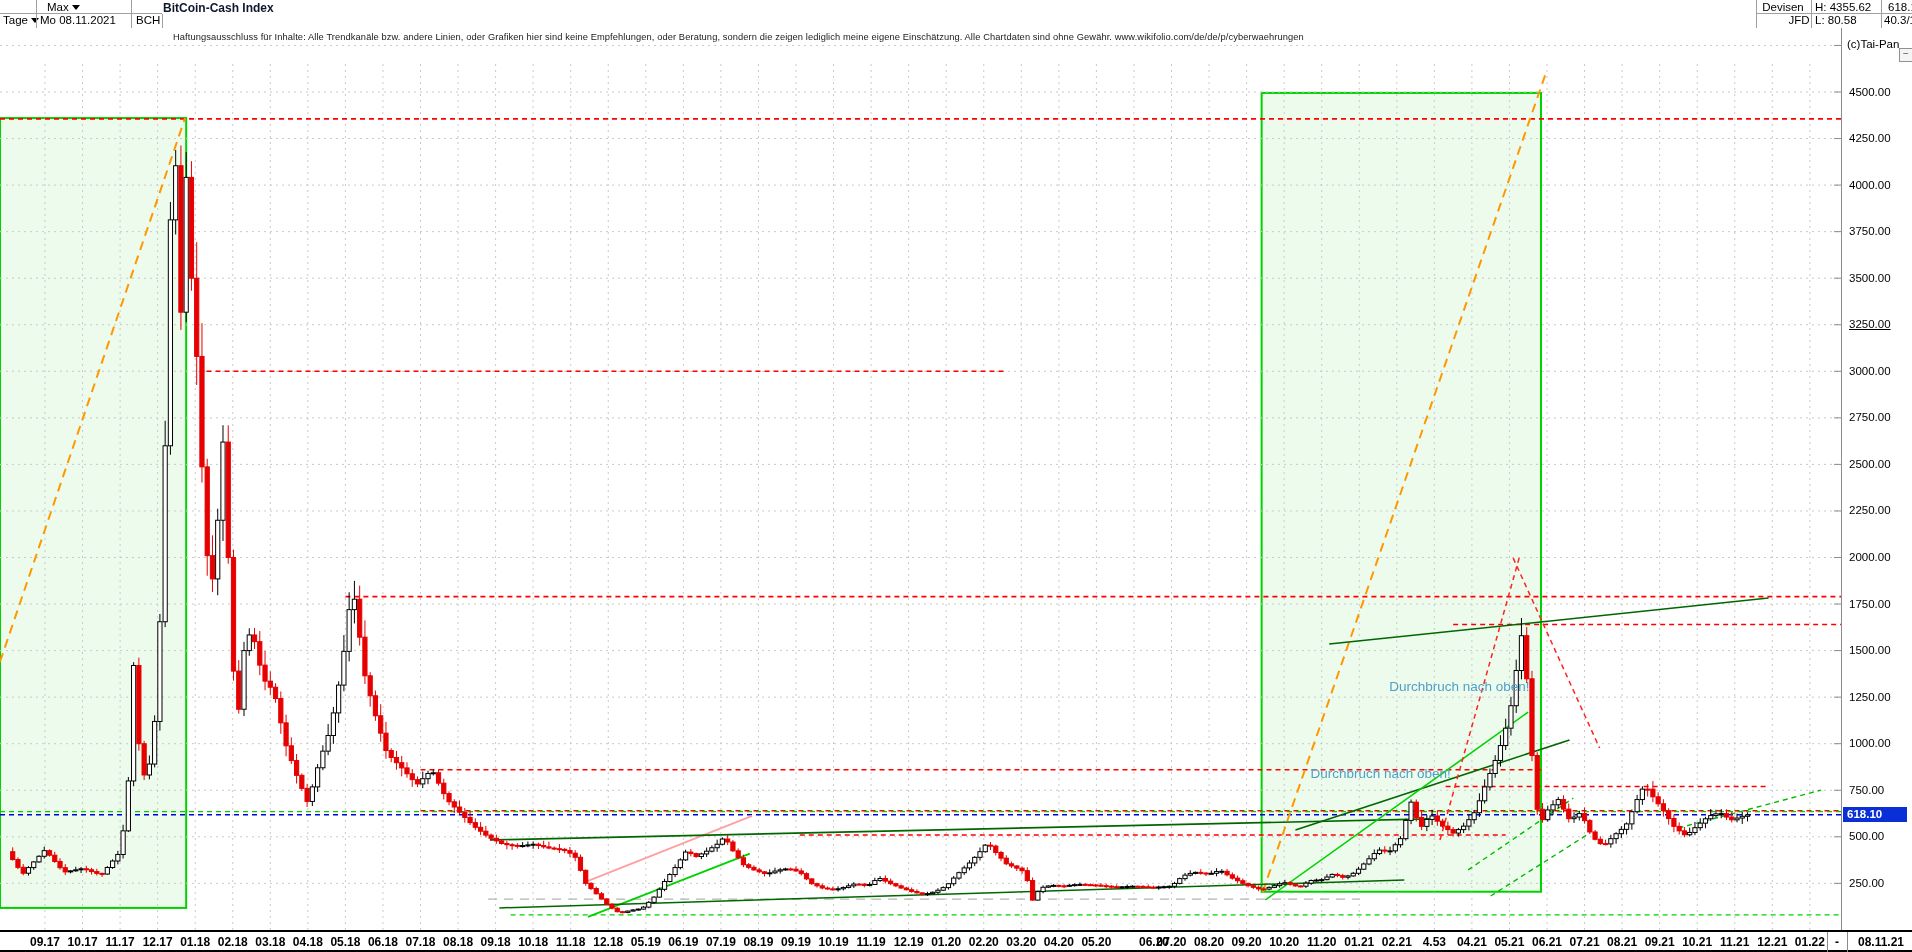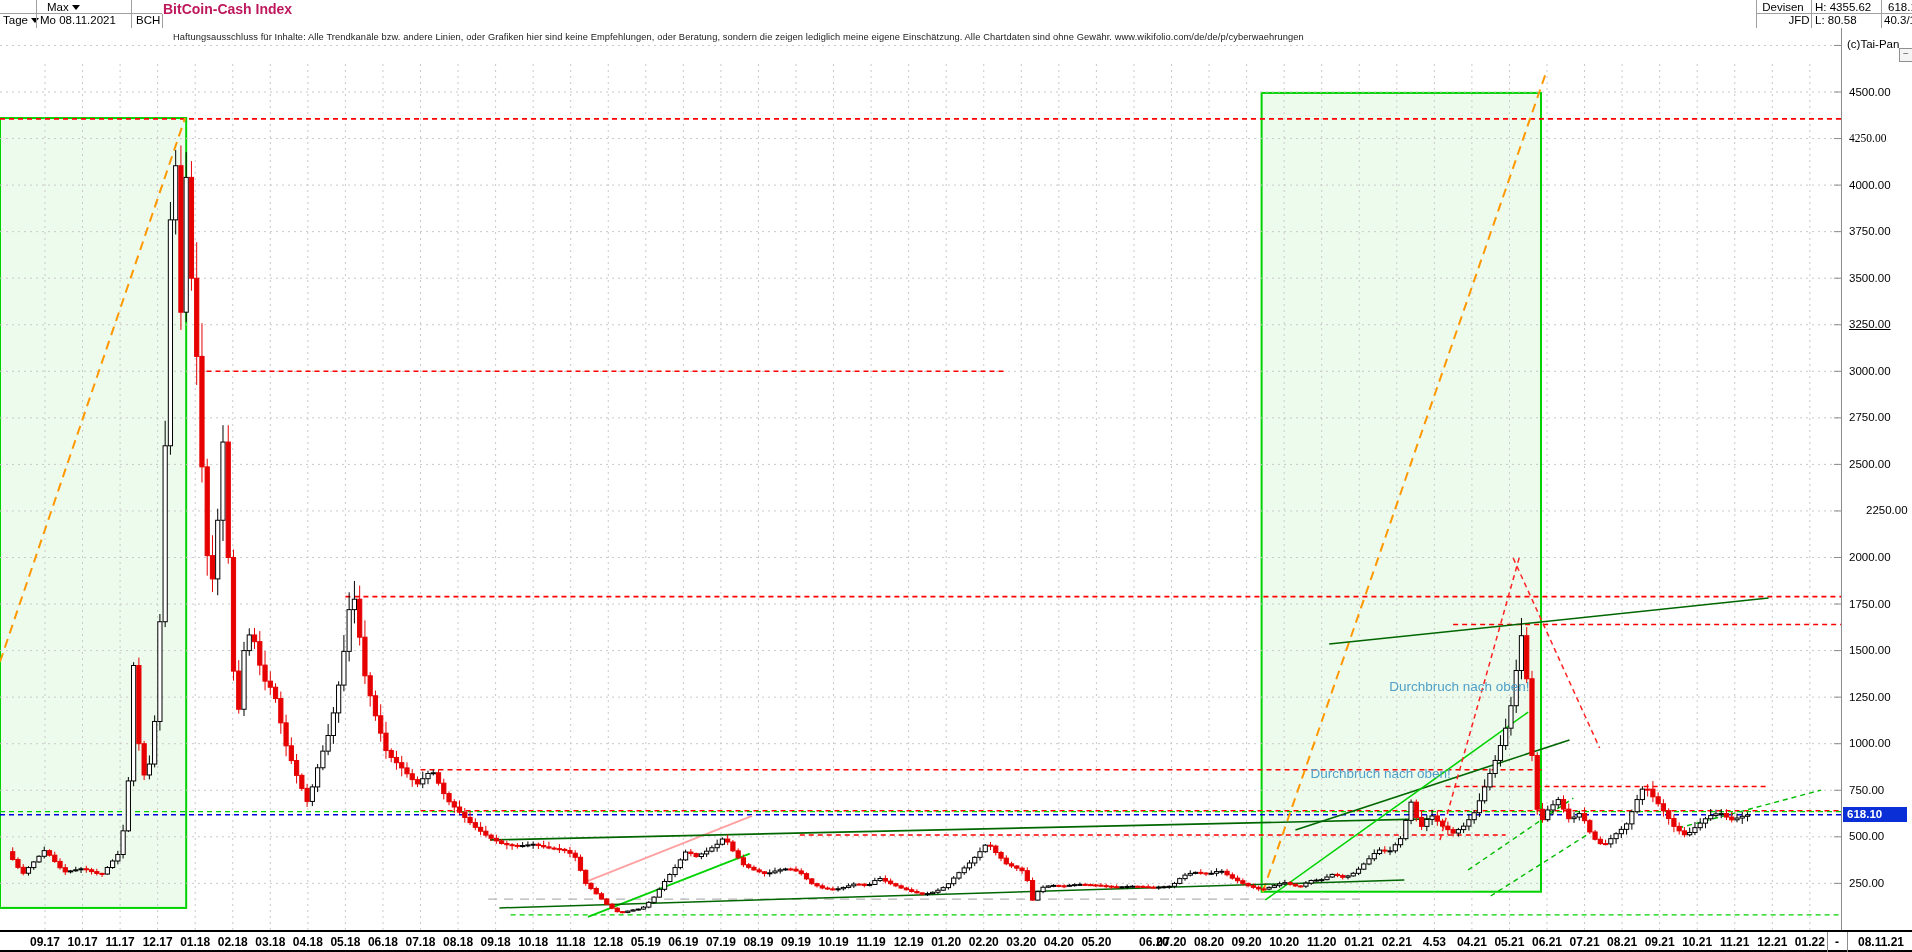--- a/index.html
+++ b/index.html
@@ -9,21 +9,21 @@
   
   #header{position:absolute;left:0;top:0;width:1912px;height:28px;background:#fff;
           border-bottom:1px solid #a8a8a8;}
   .hcell{position:absolute;font-size:11.5px;color:#000;white-space:nowrap;overflow:hidden;
          line-height:13px;}
   .vline{position:absolute;width:1px;background:#a0a0a0;}
   .hline{position:absolute;height:1px;background:#a0a0a0;}
   .drop-arrow{display:inline-block;width:0;height:0;border-left:4px solid transparent;
               border-right:4px solid transparent;border-top:5px solid #000;margin-left:3px;
               vertical-align:middle;}
-  #title{position:absolute;left:163px;top:1px;font-size:14px;font-weight:bold;color:#be185d;}
+  #title{position:absolute;left:163px;top:1px;font-size:12px;font-weight:bold;color:#0f172a;}
   #green-tri{position:absolute;left:1763px;top:29px;width:0;height:0;
              border-left:6px solid transparent;border-right:6px solid transparent;
              border-top:7px solid #00a84f;}
 
   
   #chart-wrap{position:absolute;left:0;top:28px;width:1912px;height:902px;background:#fff;}
   #plot{position:absolute;left:0;top:0;}
   #disclaimer{position:absolute;left:173px;top:4px;font-size:9.3px;color:#1a1a1a;
               letter-spacing:0.1px;white-space:nowrap;}
   
@@ -862,29 +862,29 @@
       </svg>
     <div id="disclaimer">Haftungsausschluss für Inhalte: Alle Trendkanäle bzw. andere Linien, oder Grafiken hier sind keine Empfehlungen, oder Beratung, sondern die zeigen lediglich meine eigene Einschätzung. Alle Chartdaten sind ohne Gewähr.  www.wikifolio.com/de/de/p/cyberwaehrungen</div>
 
     <div id="yaxis">
       <div id="copyright" style="top: 10.45px;">(c)Tai-Pan</div>
       <div id="minbox" style="top: 20.45px;">−</div>
       <div id="price-tag" style="top: 779.31px;">618.10</div>
 
     <div class="ylab" style="top: 10.95px;">4750.00</div>
         <div class="ylab" style="top: 57.5px;">4500.00</div>
-        <div class="ylab" style="top: 104.05px; font-family: Liberation Serif, serif;">4250.00</div>
+        <div class="ylab" style="top: 104.05px;">4250.00</div>
         <div class="ylab" style="top: 150.6px;">4000.00</div>
         <div class="ylab" style="top: 197.15px;">3750.00</div>
         <div class="ylab" style="top: 243.7px;">3500.00</div>
         <div class="ylab" style="top: 290.25px; text-decoration: underline;">3250.00</div>
         <div class="ylab" style="top: 336.8px;">3000.00</div>
         <div class="ylab" style="top: 383.35px;">2750.00</div>
         <div class="ylab" style="top: 429.9px;">2500.00</div>
-        <div class="ylab" style="top: 476.45px; margin-left: 17px;">2250.00</div>
+        <div class="ylab" style="top: 476.45px;">2250.00</div>
         <div class="ylab" style="top: 523px;">2000.00</div>
         <div class="ylab" style="top: 569.55px;">1750.00</div>
         <div class="ylab" style="top: 616.1px;">1500.00</div>
         <div class="ylab" style="top: 662.65px;">1250.00</div>
         <div class="ylab" style="top: 709.2px;">1000.00</div>
         <div class="ylab" style="top: 755.75px;">750.00</div>
         <div class="ylab" style="top: 802.3px;">500.00</div>
         <div class="ylab" style="top: 848.85px;">250.00</div>
       </div>
   </div>

